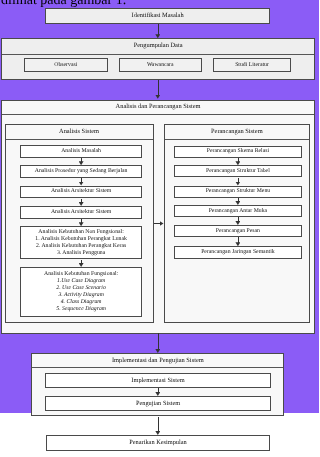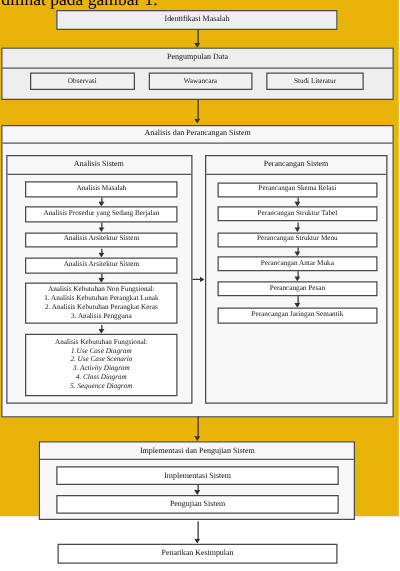--- a/index.html
+++ b/index.html
@@ -1,17 +1,17 @@
 <!DOCTYPE html>
 <html><head>
 <meta charset="utf-8">
 <style>
   html,body{margin:0;padding:0;background:#fff;}
   body{width:319px;height:457px;font-family:"Liberation Serif",serif;color:#111;overflow:hidden;-webkit-font-smoothing:antialiased;text-rendering:geometricPrecision;}
-  .canvas{position:relative;width:319px;height:413px;background:#eab308;transform:translateZ(0);}
+  .canvas{position:relative;width:319px;height:413px;background:#8b5cf6;transform:translateZ(0);}
   .topnote{position:absolute;font-size:12px;color:#000;white-space:nowrap;}
   .bx{position:absolute;box-sizing:border-box;border:1px solid #4a4a4a;background:#ffffff;display:flex;align-items:center;justify-content:center;text-align:center;}
   .t{font-size:6.4px;line-height:1.3;}
   .bx .t{font-size:5.75px;line-height:7.1px;}
   #b1 .t,#b4a .t,#b4b .t,#b5 .t{font-size:6.35px;line-height:8px;}
   .panel{position:absolute;box-sizing:border-box;border:1px solid #4a4a4a;background:#f8f8f8;}
   .hdr{position:absolute;left:0;right:0;top:0;display:flex;align-items:center;justify-content:center;border-bottom:1px solid #555;box-sizing:border-box;}
   .arrow{position:absolute;background:#333;width:1px;}
   .harrow{position:absolute;background:#333;height:1px;}
   .hhead{position:absolute;width:4px;height:5px;background:#333;clip-path:polygon(0 0,100% 50%,0 100%);}

